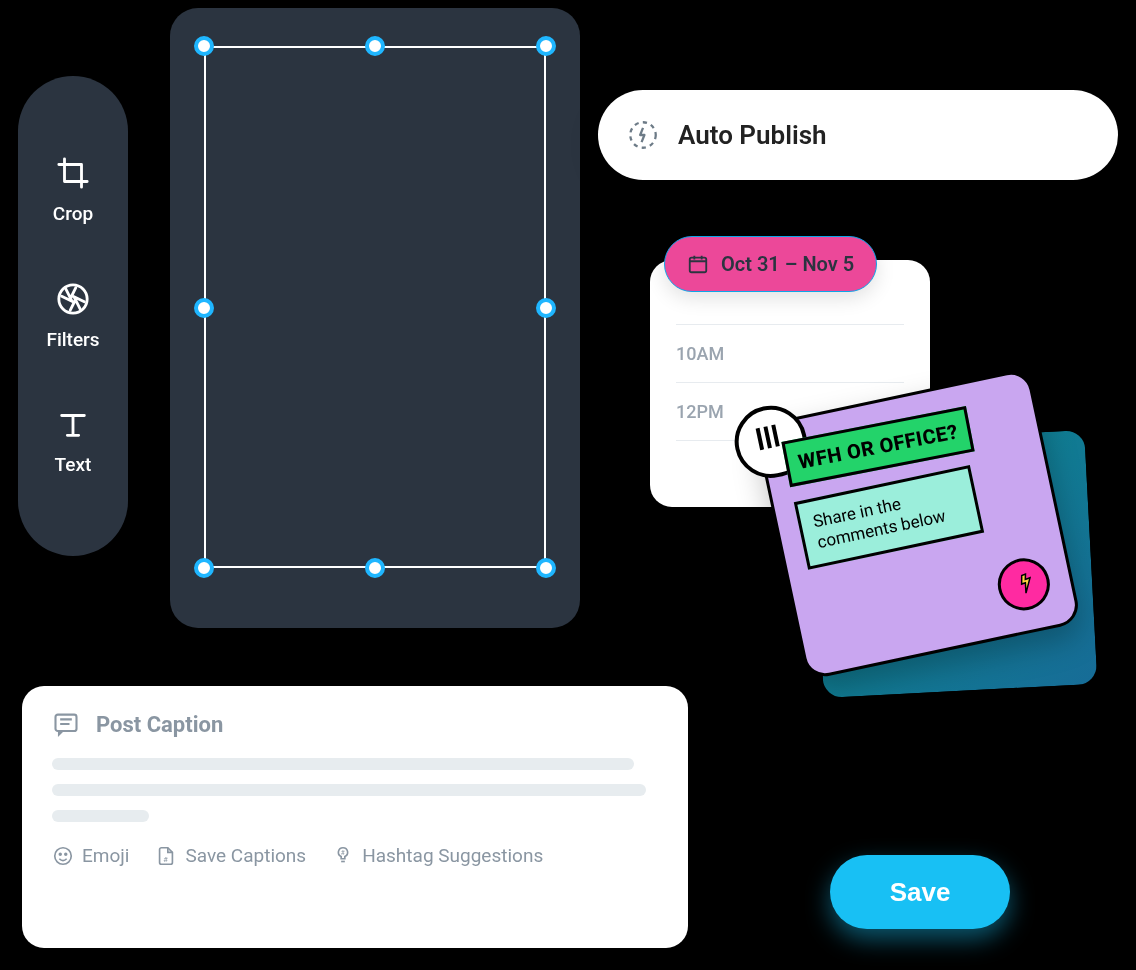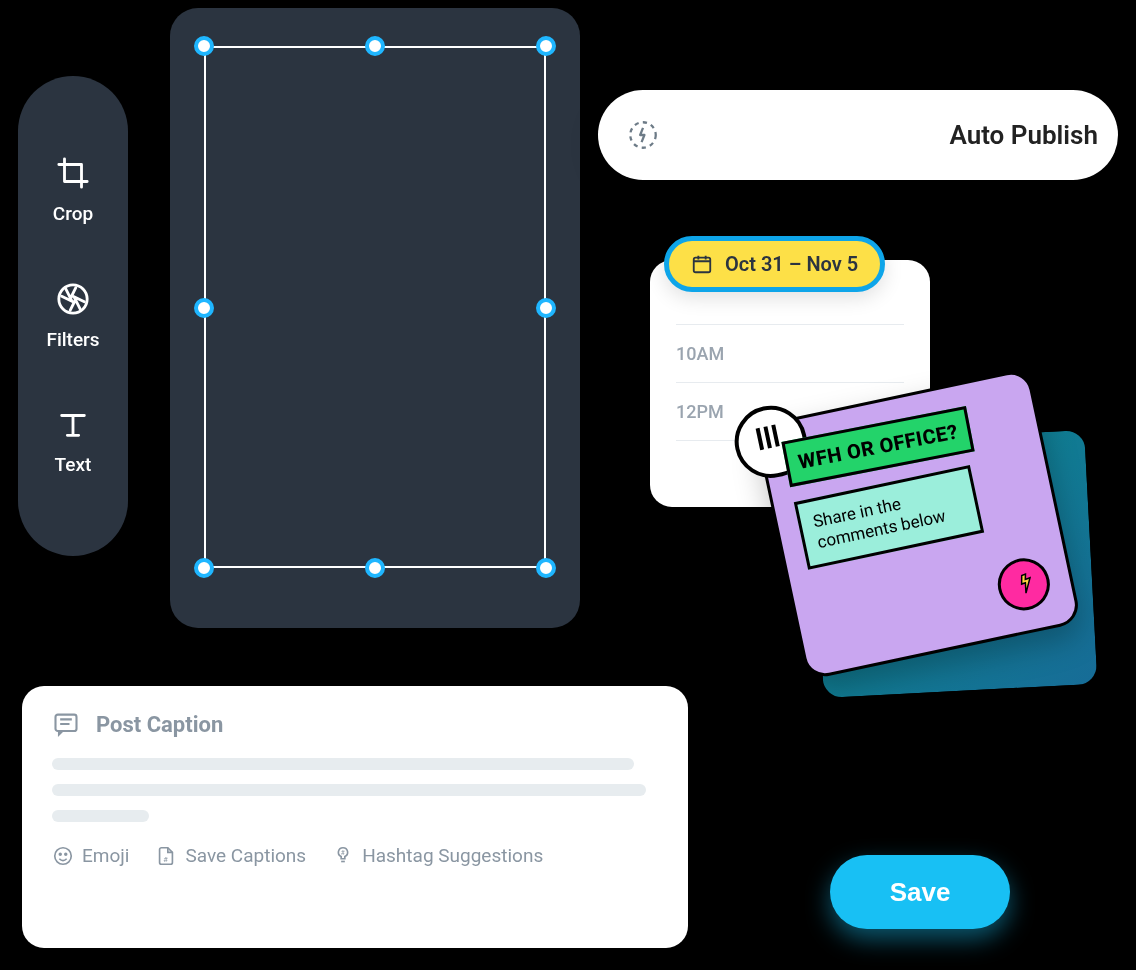--- a/index.html
+++ b/index.html
@@ -99,21 +99,21 @@
   .h-tl{left:34px; top:38px;} .h-tc{left:50%; top:38px;} .h-tr{right:34px; top:38px; transform:translate(50%,-50%);}
   .h-ml{left:34px; top:calc(50% - 10px);} .h-mr{right:34px; top:calc(50% - 10px); transform:translate(50%,-50%);}
   .h-bl{left:34px; bottom:60px; transform:translate(-50%,50%);} .h-bc{left:50%; bottom:60px; transform:translate(-50%,50%);} .h-br{right:34px; bottom:60px; transform:translate(50%,50%);}
 
   
   .publish {
     position:absolute; left:598px; top:90px;
     width:520px; height:90px;
     background:#fff; border-radius:50px;
     box-shadow:0 10px 30px rgba(0,0,0,.18);
-    display:flex; align-items:center; gap:18px; padding:0 20px 0 28px;justify-content:space-between;
+    display:flex; align-items:center; gap:18px; padding:0 20px 0 28px;
   }
   .publish svg { width:34px; height:34px; }
   .publish .label { font-size:26px; font-weight:600; color:#222; flex:0 0 auto; }
   .publish .chip {
     margin-left:auto;
     background:#eef2f5; border-radius:40px; height:62px;
     display:flex; align-items:center; padding:0 22px; gap:12px;
     font-size:23px; letter-spacing:.5px; font-weight:500; color:#2b3440;
     cursor:pointer;
   }
@@ -121,21 +121,21 @@
 
   
   .cal {
     position:absolute; left:650px; top:260px;
     width:280px; background:#fff; border-radius:22px;
     box-shadow:0 14px 34px rgba(0,0,0,.18);
     padding:64px 26px 30px;
   }
   .cal .range-chip {
     position:absolute; left:14px; top:-24px;
-    background:#fde047; border-radius:40px; border:5px solid #0ea5e9;
+    background:#ec4899; border-radius:40px; border:1px solid #0ea5e9;
     height:56px; display:flex; align-items:center; gap:12px; padding:0 22px;
     font-size:20px; font-weight:600; color:#2b3440;
     box-shadow:0 6px 20px rgba(0,0,0,.12);
   }
   .cal .slot { color:#9aa4af; font-size:18px; font-weight:500; padding:18px 0; border-top:1px solid #e7ebef; }
   .cal .slot:first-of-type { border-top:none; }
 
   
   .cards {
     position:absolute; left:770px; top:390px; width:320px; height:310px;

